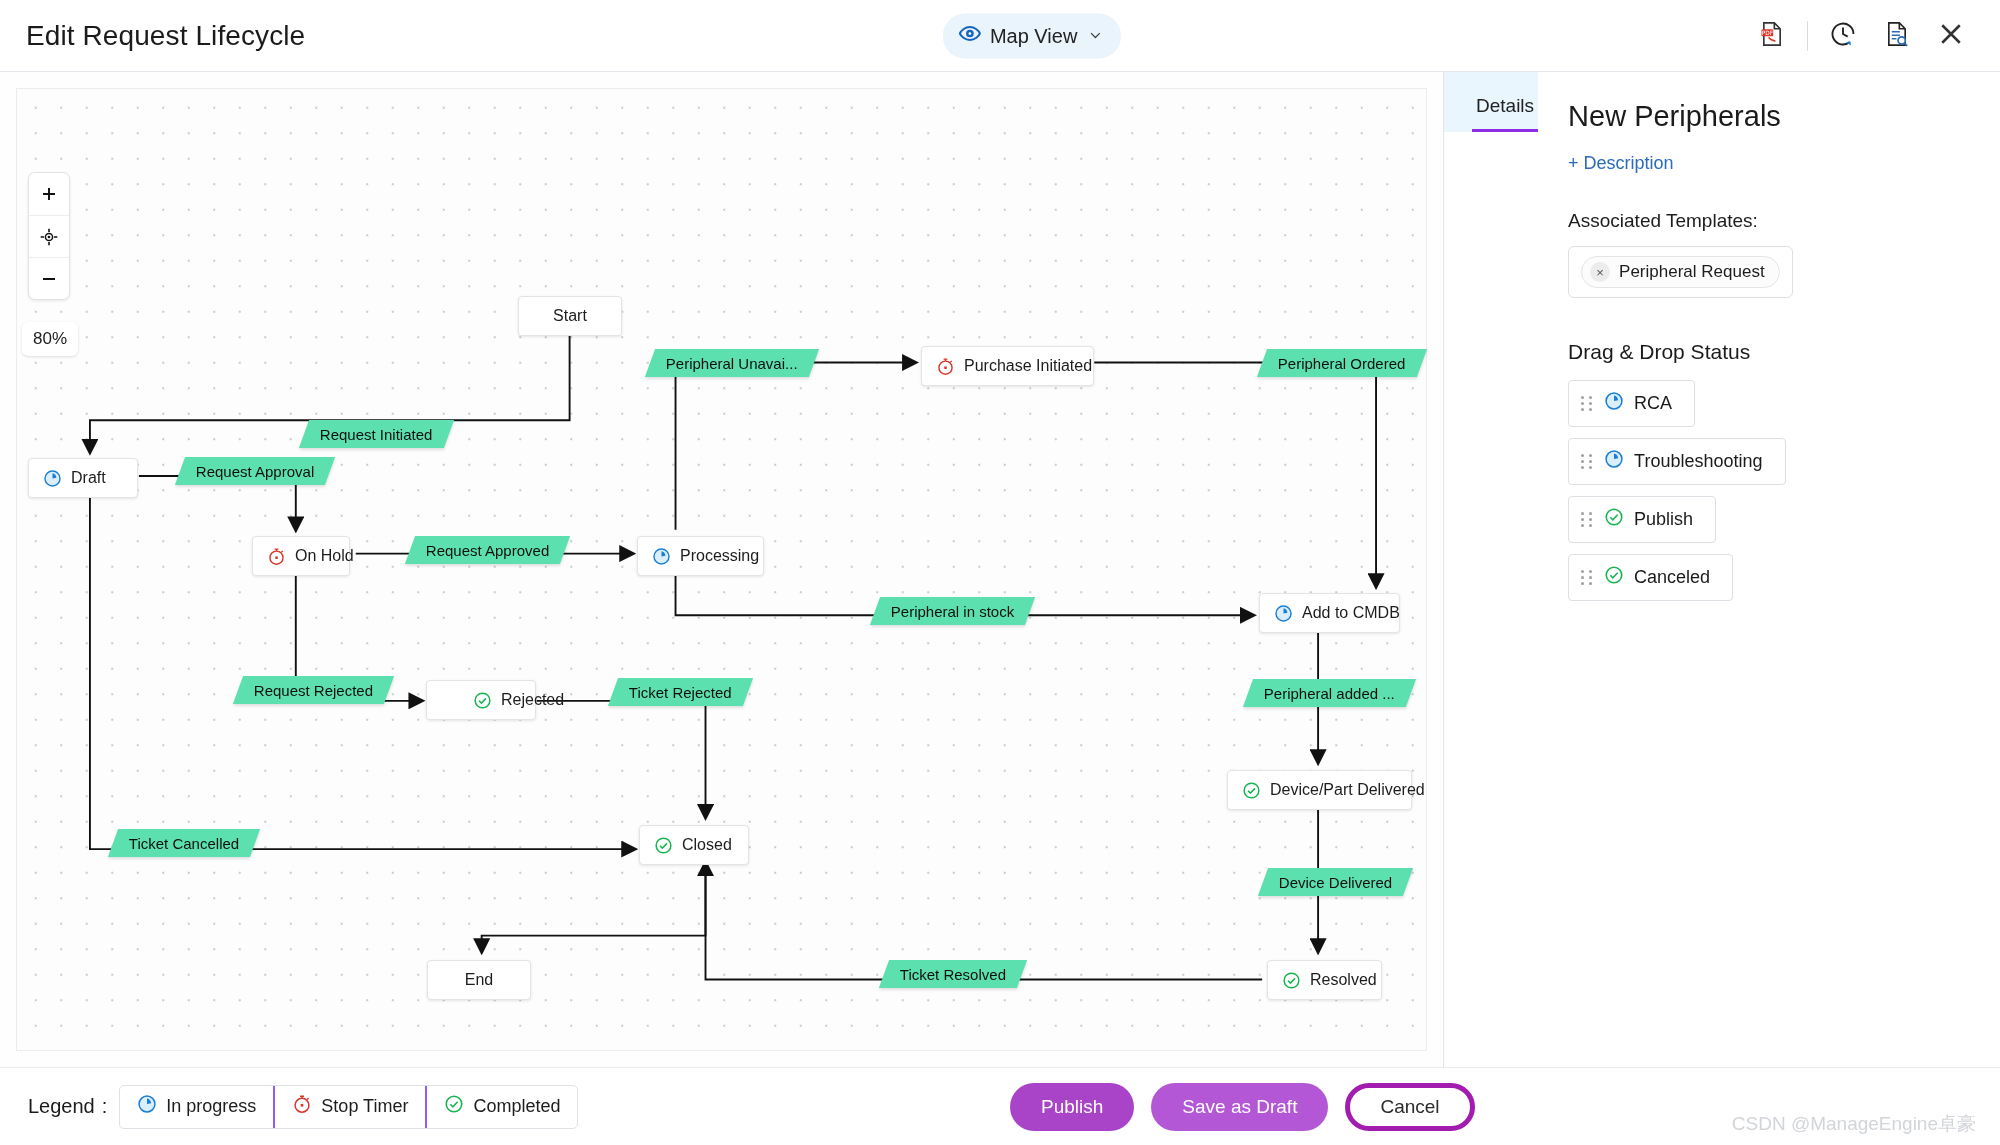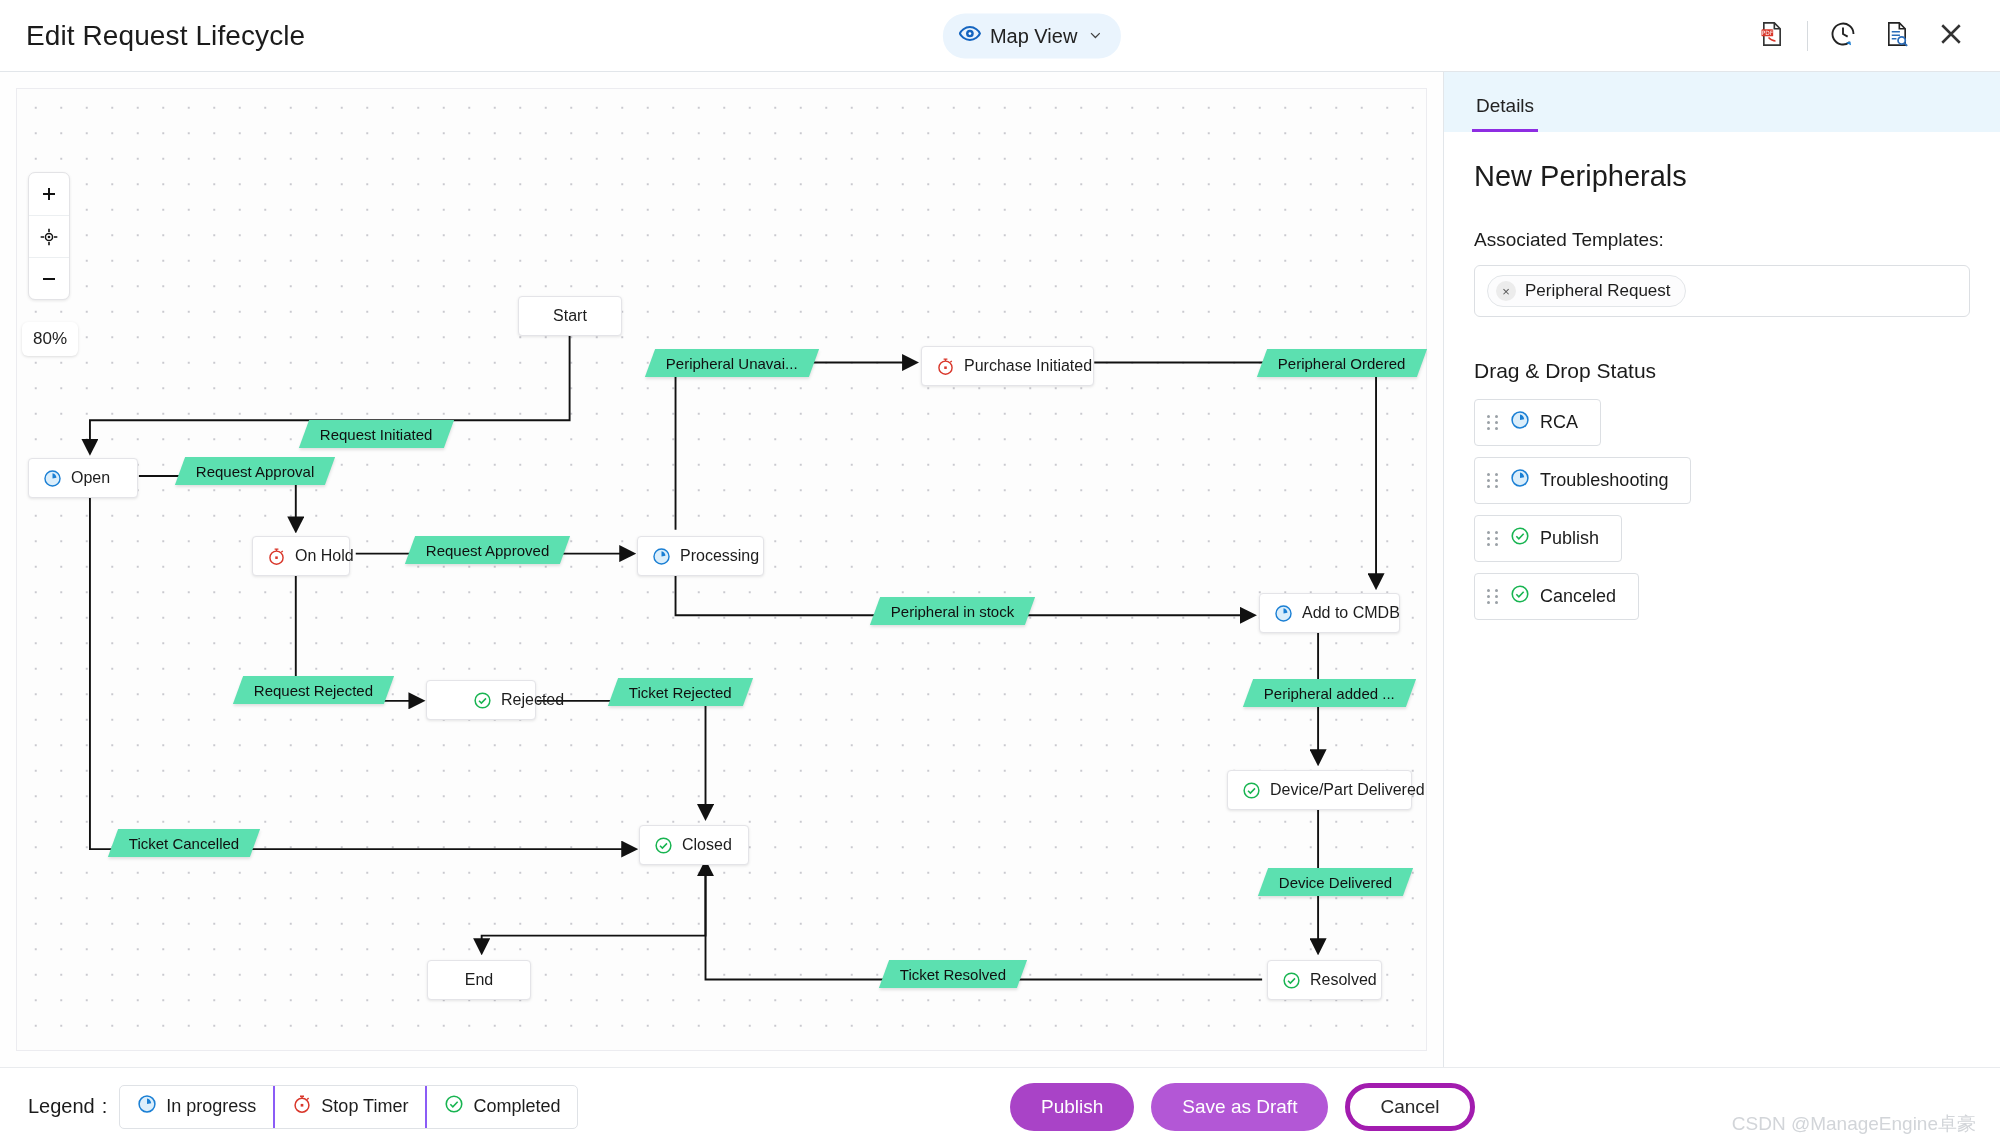--- a/index.html
+++ b/index.html
@@ -118,21 +118,21 @@
     transform: skewX(-20deg);
     box-shadow: 1px 2px 3px rgba(0,0,0,.12);
     z-index: 5;
     cursor: pointer;
   }
   .tlabel > span { transform: skewX(20deg); display: block; }
 
   svg.edges { position: absolute; inset: 0; width: 100%; height: 100%; z-index: 2; }
 
   
-  .panel { flex: 1; background: #fff; display: flex; flex-direction: column; }
+  .panel { flex: 1; background: #fff; display: flex; flex-direction: row; }
   .panel-tabs {
     background: #eaf6fd;
     height: 60px;
     display: flex; align-items: flex-end;
     padding-left: 28px;
   }
   .panel-tab {
     font-size: 19px; color: #222;
     padding: 0 4px 12px 4px;
     border-bottom: 3px solid #8e2de2;
@@ -359,21 +359,21 @@
           <div class="node plain" style="left: 518px; top: 224px; width: 104px;">
             <span>Start</span>
           </div>
           <div class="node" style="left: 28px; top: 386px; width: 110px;">
             <span class="nic">
               <svg width="19" height="19" viewBox="0 0 24 24">
                 <circle cx="12" cy="12" r="9.5" fill="#dbeefb" stroke="#1a7fd4" stroke-width="1.8"></circle>
                 <path d="M12 12V5.5A6.5 6.5 0 0 1 17 11z" fill="#1a7fd4"></path>
               </svg>
             </span>
-            <span>Open</span>
+            <span>Draft</span>
           </div>
           <div class="node" style="left: 252px; top: 464px; width: 98px;">
             <span class="nic">
               <svg width="19" height="19" viewBox="0 0 24 24">
                 <circle cx="12" cy="13.5" r="8.3" fill="#fff" stroke="#d9372b" stroke-width="1.8"></circle>
                 <path d="M9.6 2.6h4.8M12 2.6v2.6M18.2 6.6l1.7-1.7" stroke="#d9372b" stroke-width="1.7" fill="none"></path>
                 <rect x="10.4" y="11.9" width="3.2" height="3.2" fill="#d9372b"></rect>
               </svg>
             </span>
             <span>On Hold</span>
@@ -485,20 +485,21 @@
           </div>
         </div>
     </div>
 
     <div class="panel">
       <div class="panel-tabs">
         <div class="panel-tab">Details</div>
       </div>
       <div class="panel-body">
         <div class="panel-title">New Peripherals</div>
+        <div class="panel-desc">+ Description</div>
 
         <div class="panel-sub">Associated Templates:</div>
         <div class="tmpl-box">
           <div class="chip">
             <span class="chip-x">×</span>
             <span>Peripheral Request</span>
           </div>
         </div>
 
         <div class="dd-title">Drag &amp; Drop Status</div>

